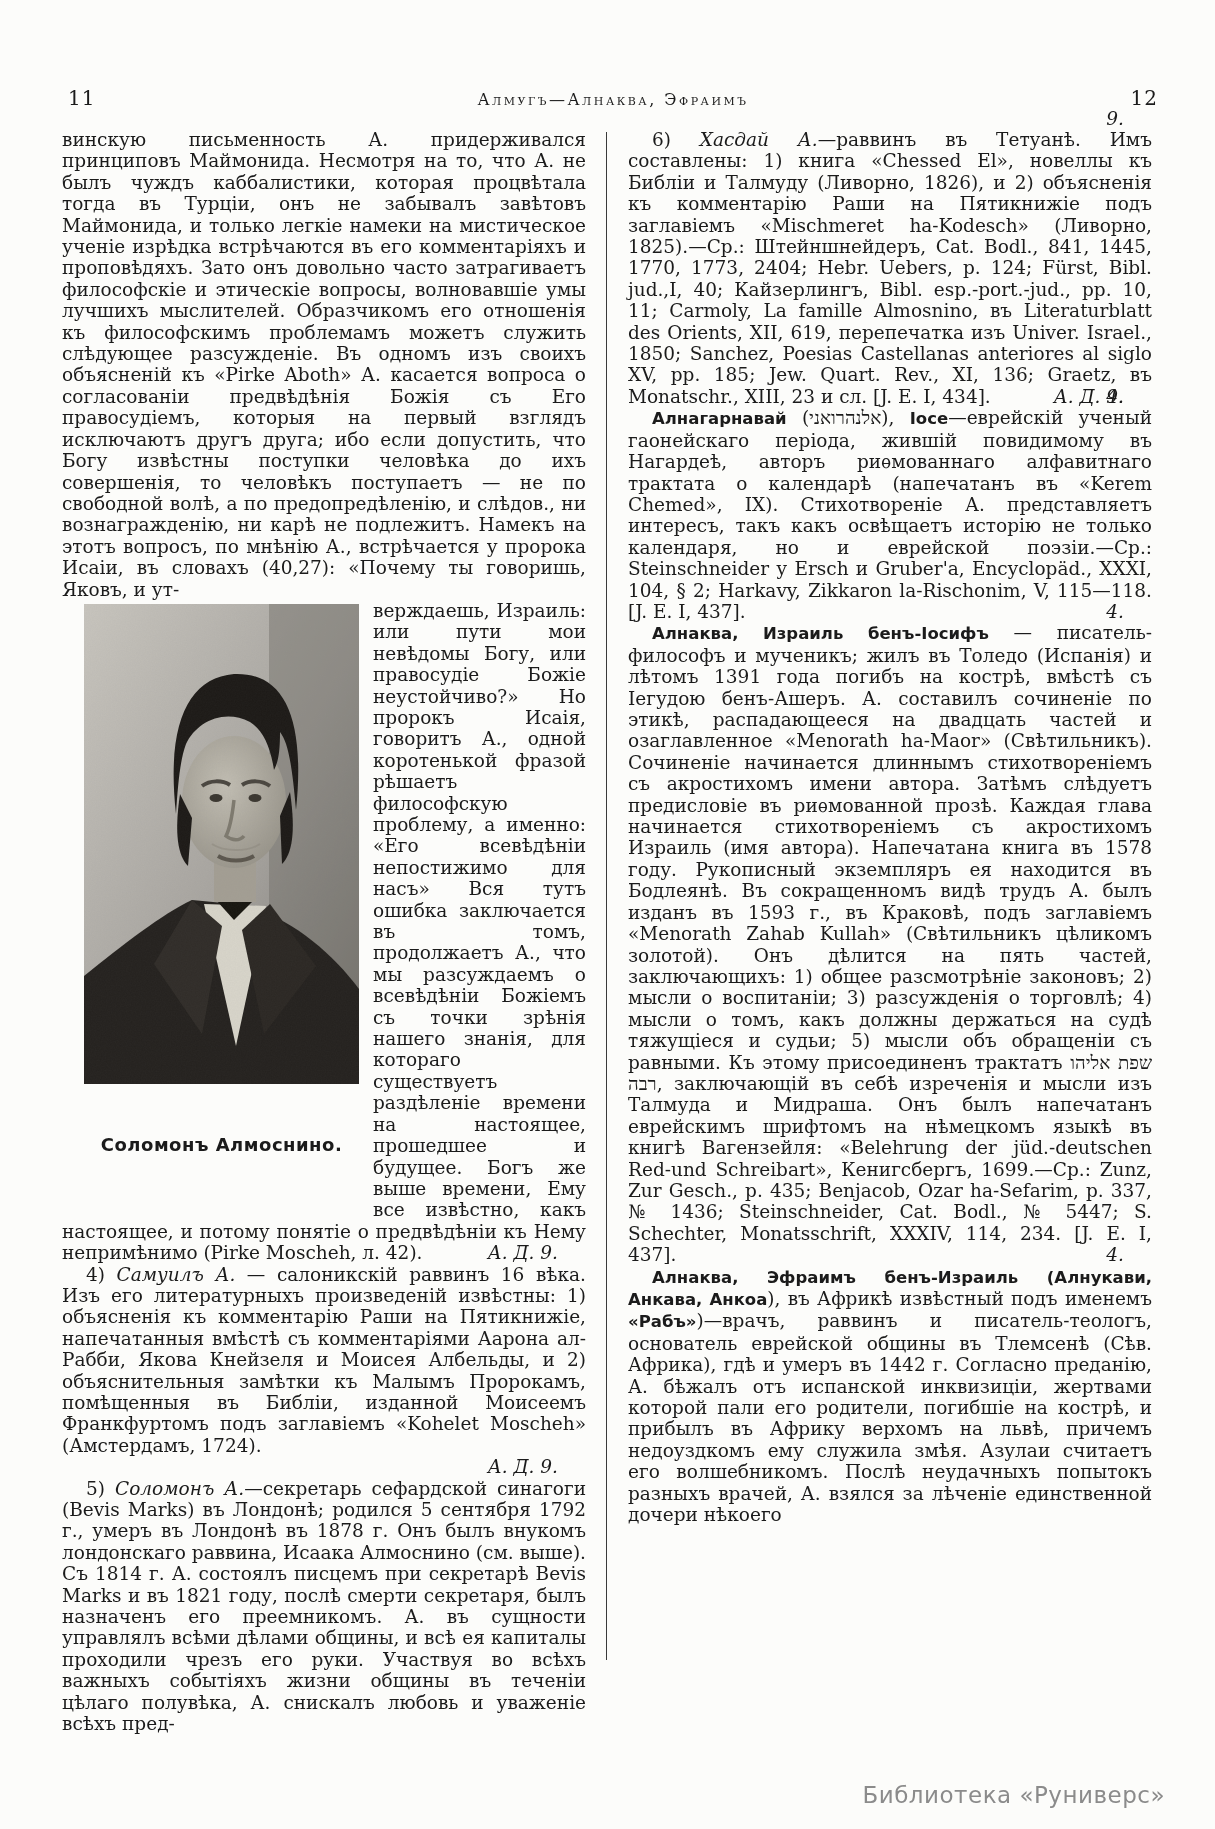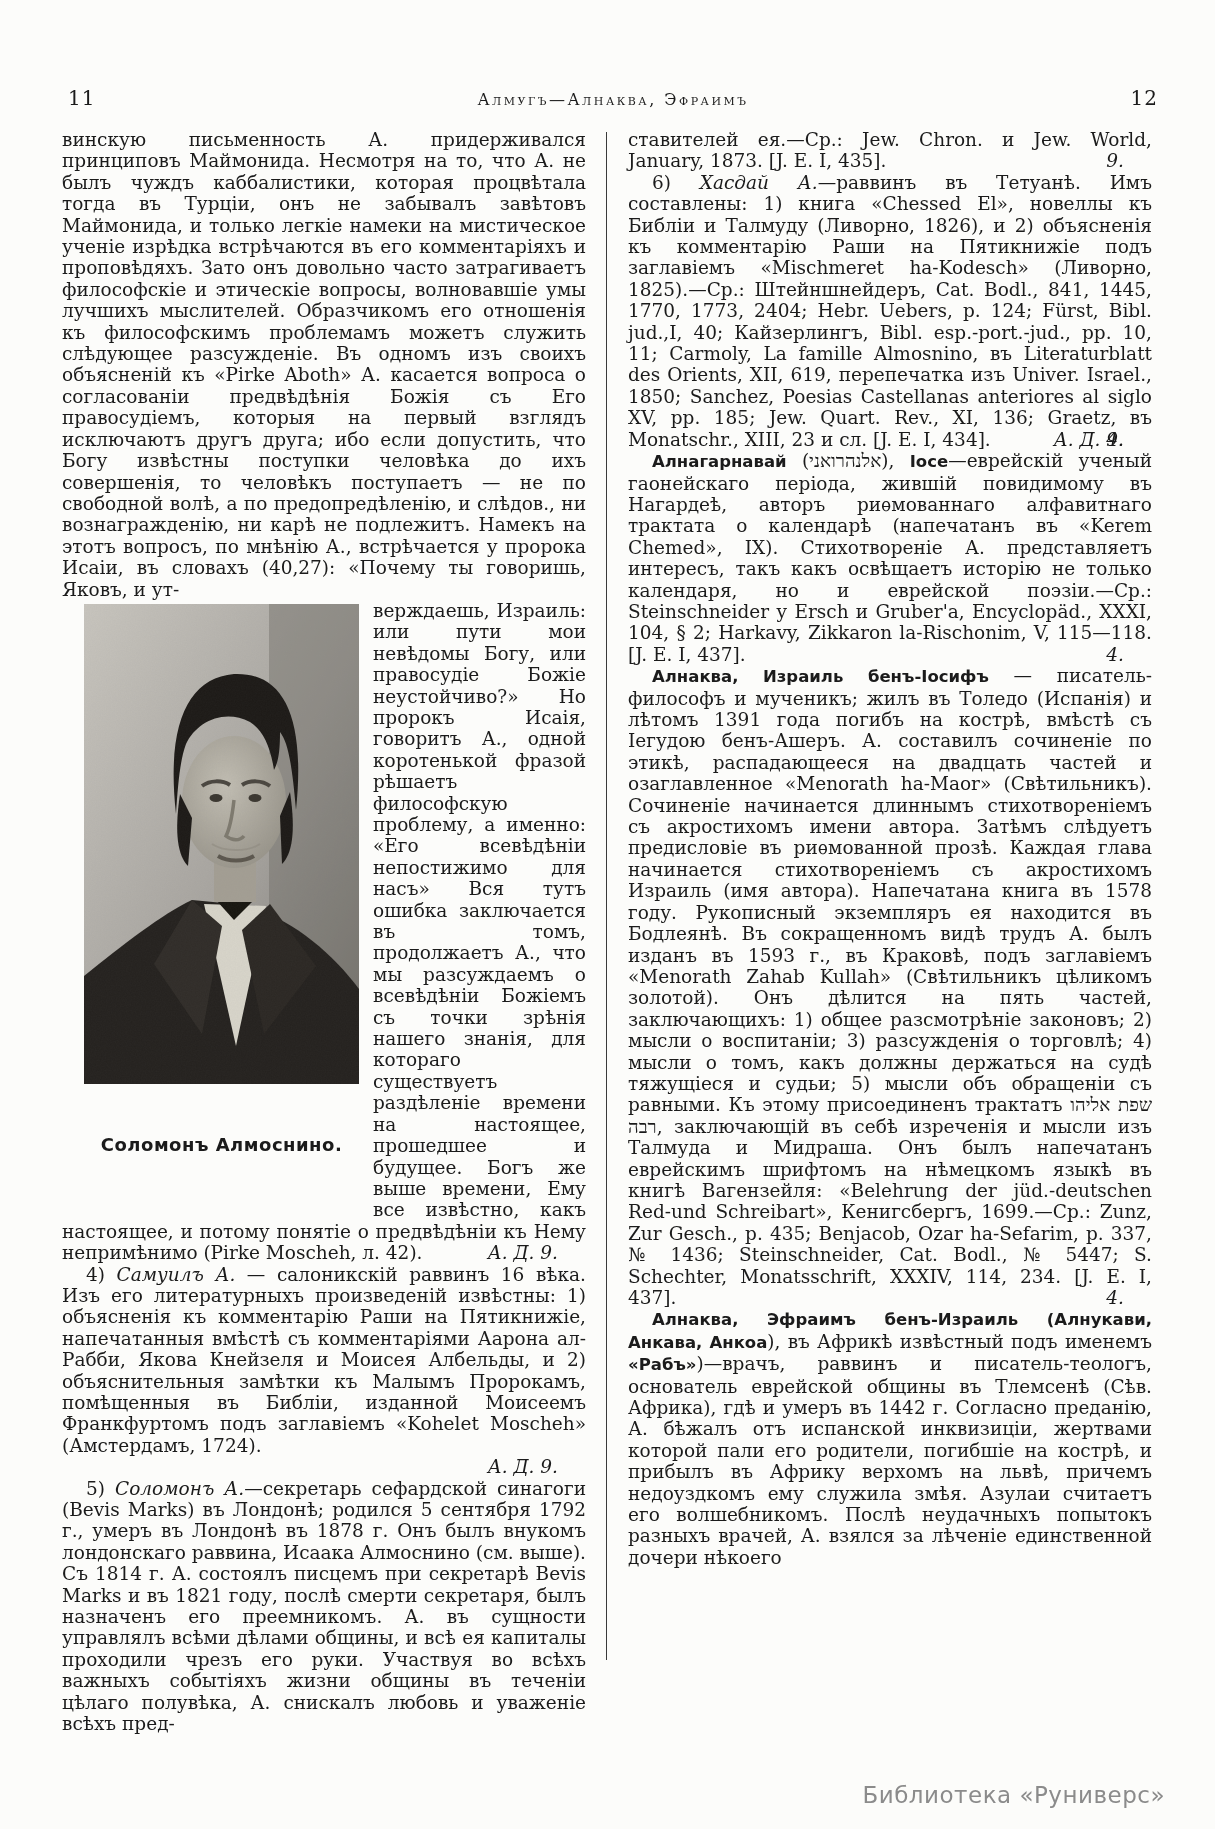--- a/index.html
+++ b/index.html
@@ -127,23 +127,20 @@
       <span>4) </span><i>Самуилъ А.</i><span> — салоникскій раввинъ 16 вѣка. Изъ его литературныхъ произведеній извѣстны: 1) объясненія къ комментарію Раши на Пятикнижіе, напечатанныя вмѣстѣ съ комментаріями Аарона ал-Рабби, Якова Кнейзеля и Моисея Албельды, и 2) объяснительныя замѣтки къ Малымъ Пророкамъ, помѣщенныя въ Библіи, изданной Моисеемъ Франкфуртомъ подъ заглавіемъ «Kohelet Moscheh» (Амстердамъ, 1724).</span>
     </p>
     <span class="sig">А. Д. 9.</span>
 
     <p class="indent">
       <span>5) </span><i>Соломонъ А.</i><span>—секретарь сефардской синагоги (Bevis Marks) въ Лондонѣ; родился 5 сентября 1792 г., умеръ въ Лондонѣ въ 1878 г. Онъ былъ внукомъ лондонскаго раввина, Исаака Алмоснино (см. выше). Съ 1814 г. А. состоялъ писцемъ при секретарѣ Bevis Marks и въ 1821 году, послѣ смерти секретаря, былъ назначенъ его преемникомъ. А. въ сущности управлялъ всѣми дѣлами общины, и всѣ ея капиталы проходили чрезъ его руки. Участвуя во всѣхъ важныхъ событіяхъ жизни общины въ теченіи цѣлаго полувѣка, А. снискалъ любовь и уваженіе всѣхъ пред-</span>
     </p>
   </div>
 
   <div class="col">
-    <p>
-      <span>ставителей ея.—Ср.: Jew. Chron. и Jew. World, January, 1873. [J. E. I, 435].</span>
-    </p>
     <span class="sig inline">9.</span>
 
     <p class="indent">
       <span>6) </span><i>Хасдай А.</i><span>—раввинъ въ Тетуанѣ. Имъ составлены: 1) книга «Chessed El», новеллы къ Библіи и Талмуду (Ливорно, 1826), и 2) объясненія къ комментарію Раши на Пятикнижіе подъ заглавіемъ «Mischmeret ha-Kodesch» (Ливорно, 1825).—Ср.: Штейншнейдеръ, Cat. Bodl., 841, 1445, 1770, 1773, 2404; Hebr. Uebers, p. 124; Fürst, Bibl. jud.,I, 40; Кайзерлингъ, Bibl. esp.-port.-jud., pp. 10, 11; Carmoly, La famille Almosnino, въ Literaturblatt des Orients, XII, 619, перепечатка изъ Univer. Israel., 1850; Sanchez, Poesias Castellanas anteriores al siglo XV, pp. 185; Jew. Quart. Rev., XI, 136; Graetz, въ Monatschr., XIII, 23 и сл. [J. E. I, 434].</span>
     </p>
     <span class="sig inline">А. Д. 9.</span>
 
 
     <span class="sig inline">4.</span>
 

